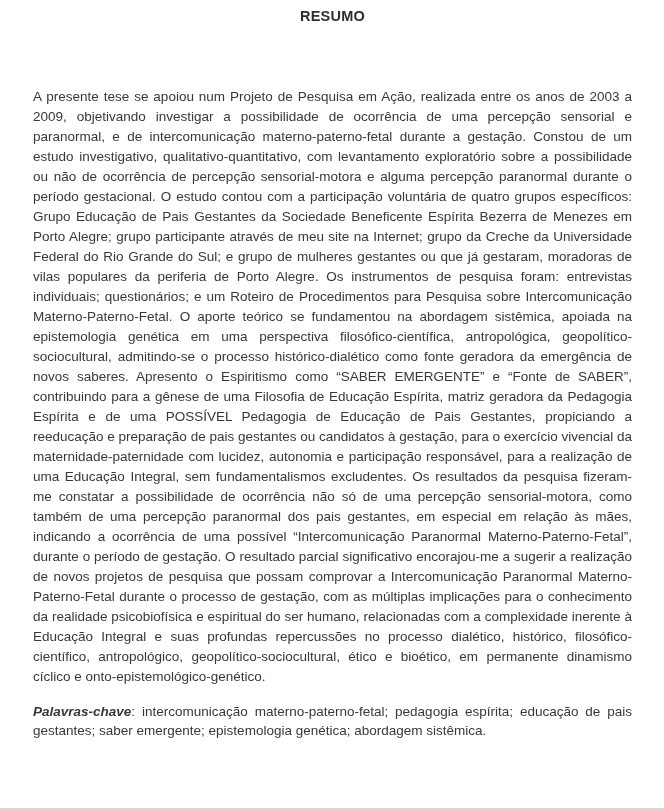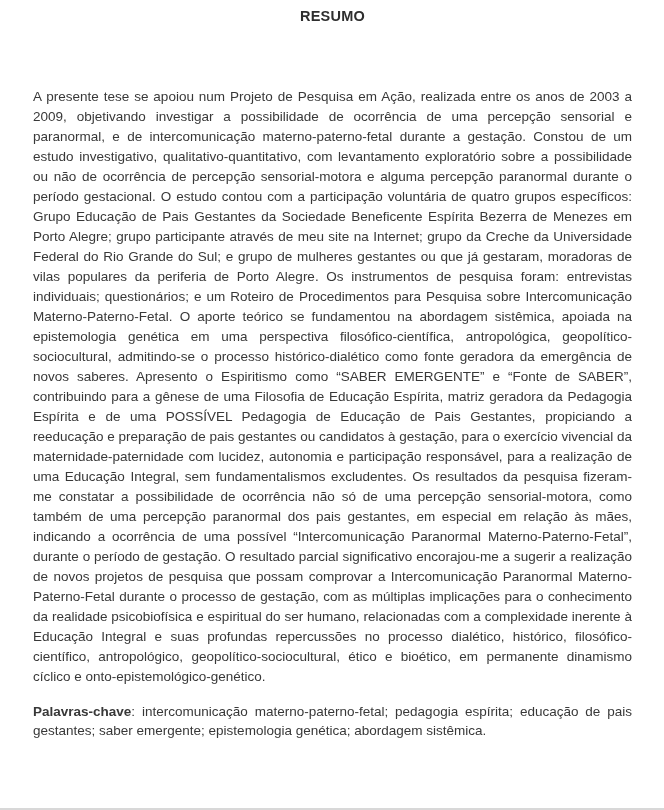--- a/index.html
+++ b/index.html
@@ -36,20 +36,21 @@
   }
   .keywords {
     margin: 16px 0 0 0;
     font-size: 13.5px;
     line-height: 18.6px;
     text-align: justify;
     color: #383838;
   }
   .kw-label {
     font-weight: bold;
+    font-style: italic;
   }
   .bottom-rule {
     position: absolute;
     left: 0;
     bottom: 0;
     width: 100%;
     height: 2px;
     background: #d8d8d8;
   }
 </style>

